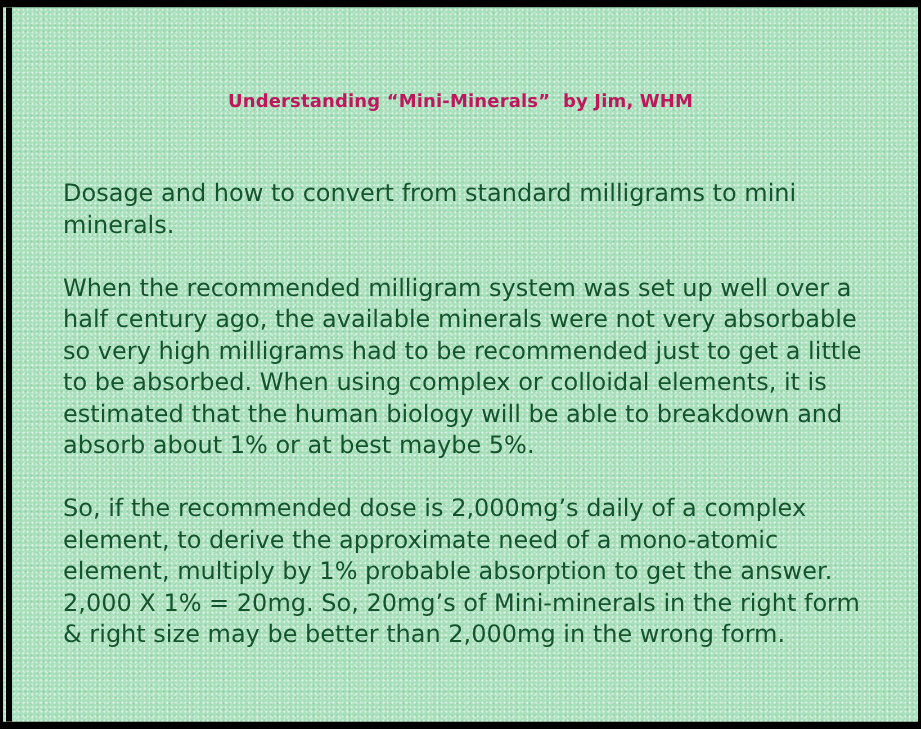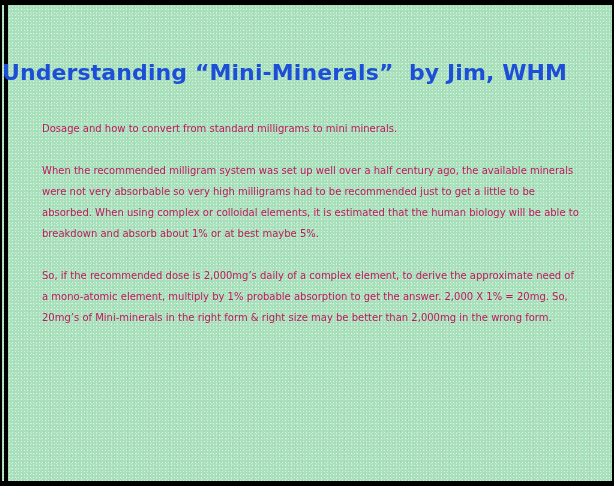--- a/index.html
+++ b/index.html
@@ -58,37 +58,37 @@
     inset: 0;
     padding: 0;
   }
 
   
   .slide-title {
     position: absolute;
     left: 0;
     right: 0;
     top: 55px;
-    text-align: left;
-    font-size: 22px;
+    text-align: center;
+    font-size: 12px;
     font-weight: bold;
-    color: #1d4ed8;
+    color: #be185d;
     letter-spacing: 0.1px;
     white-space: pre;
   }
 
   
   .body-copy {
     position: absolute;
     left: 40px;
     top: 113px;
     width: 538px;
-    font-size: 10px;
+    font-size: 16px;
     line-height: 21px;
-    color: #be185d;
+    color: #14532d;
   }
   .body-copy p {
     margin: 0 0 21px 0;
   }
   .body-copy p:last-child {
     margin-bottom: 12px;
   }
 </style>
 </head>
 <body>

